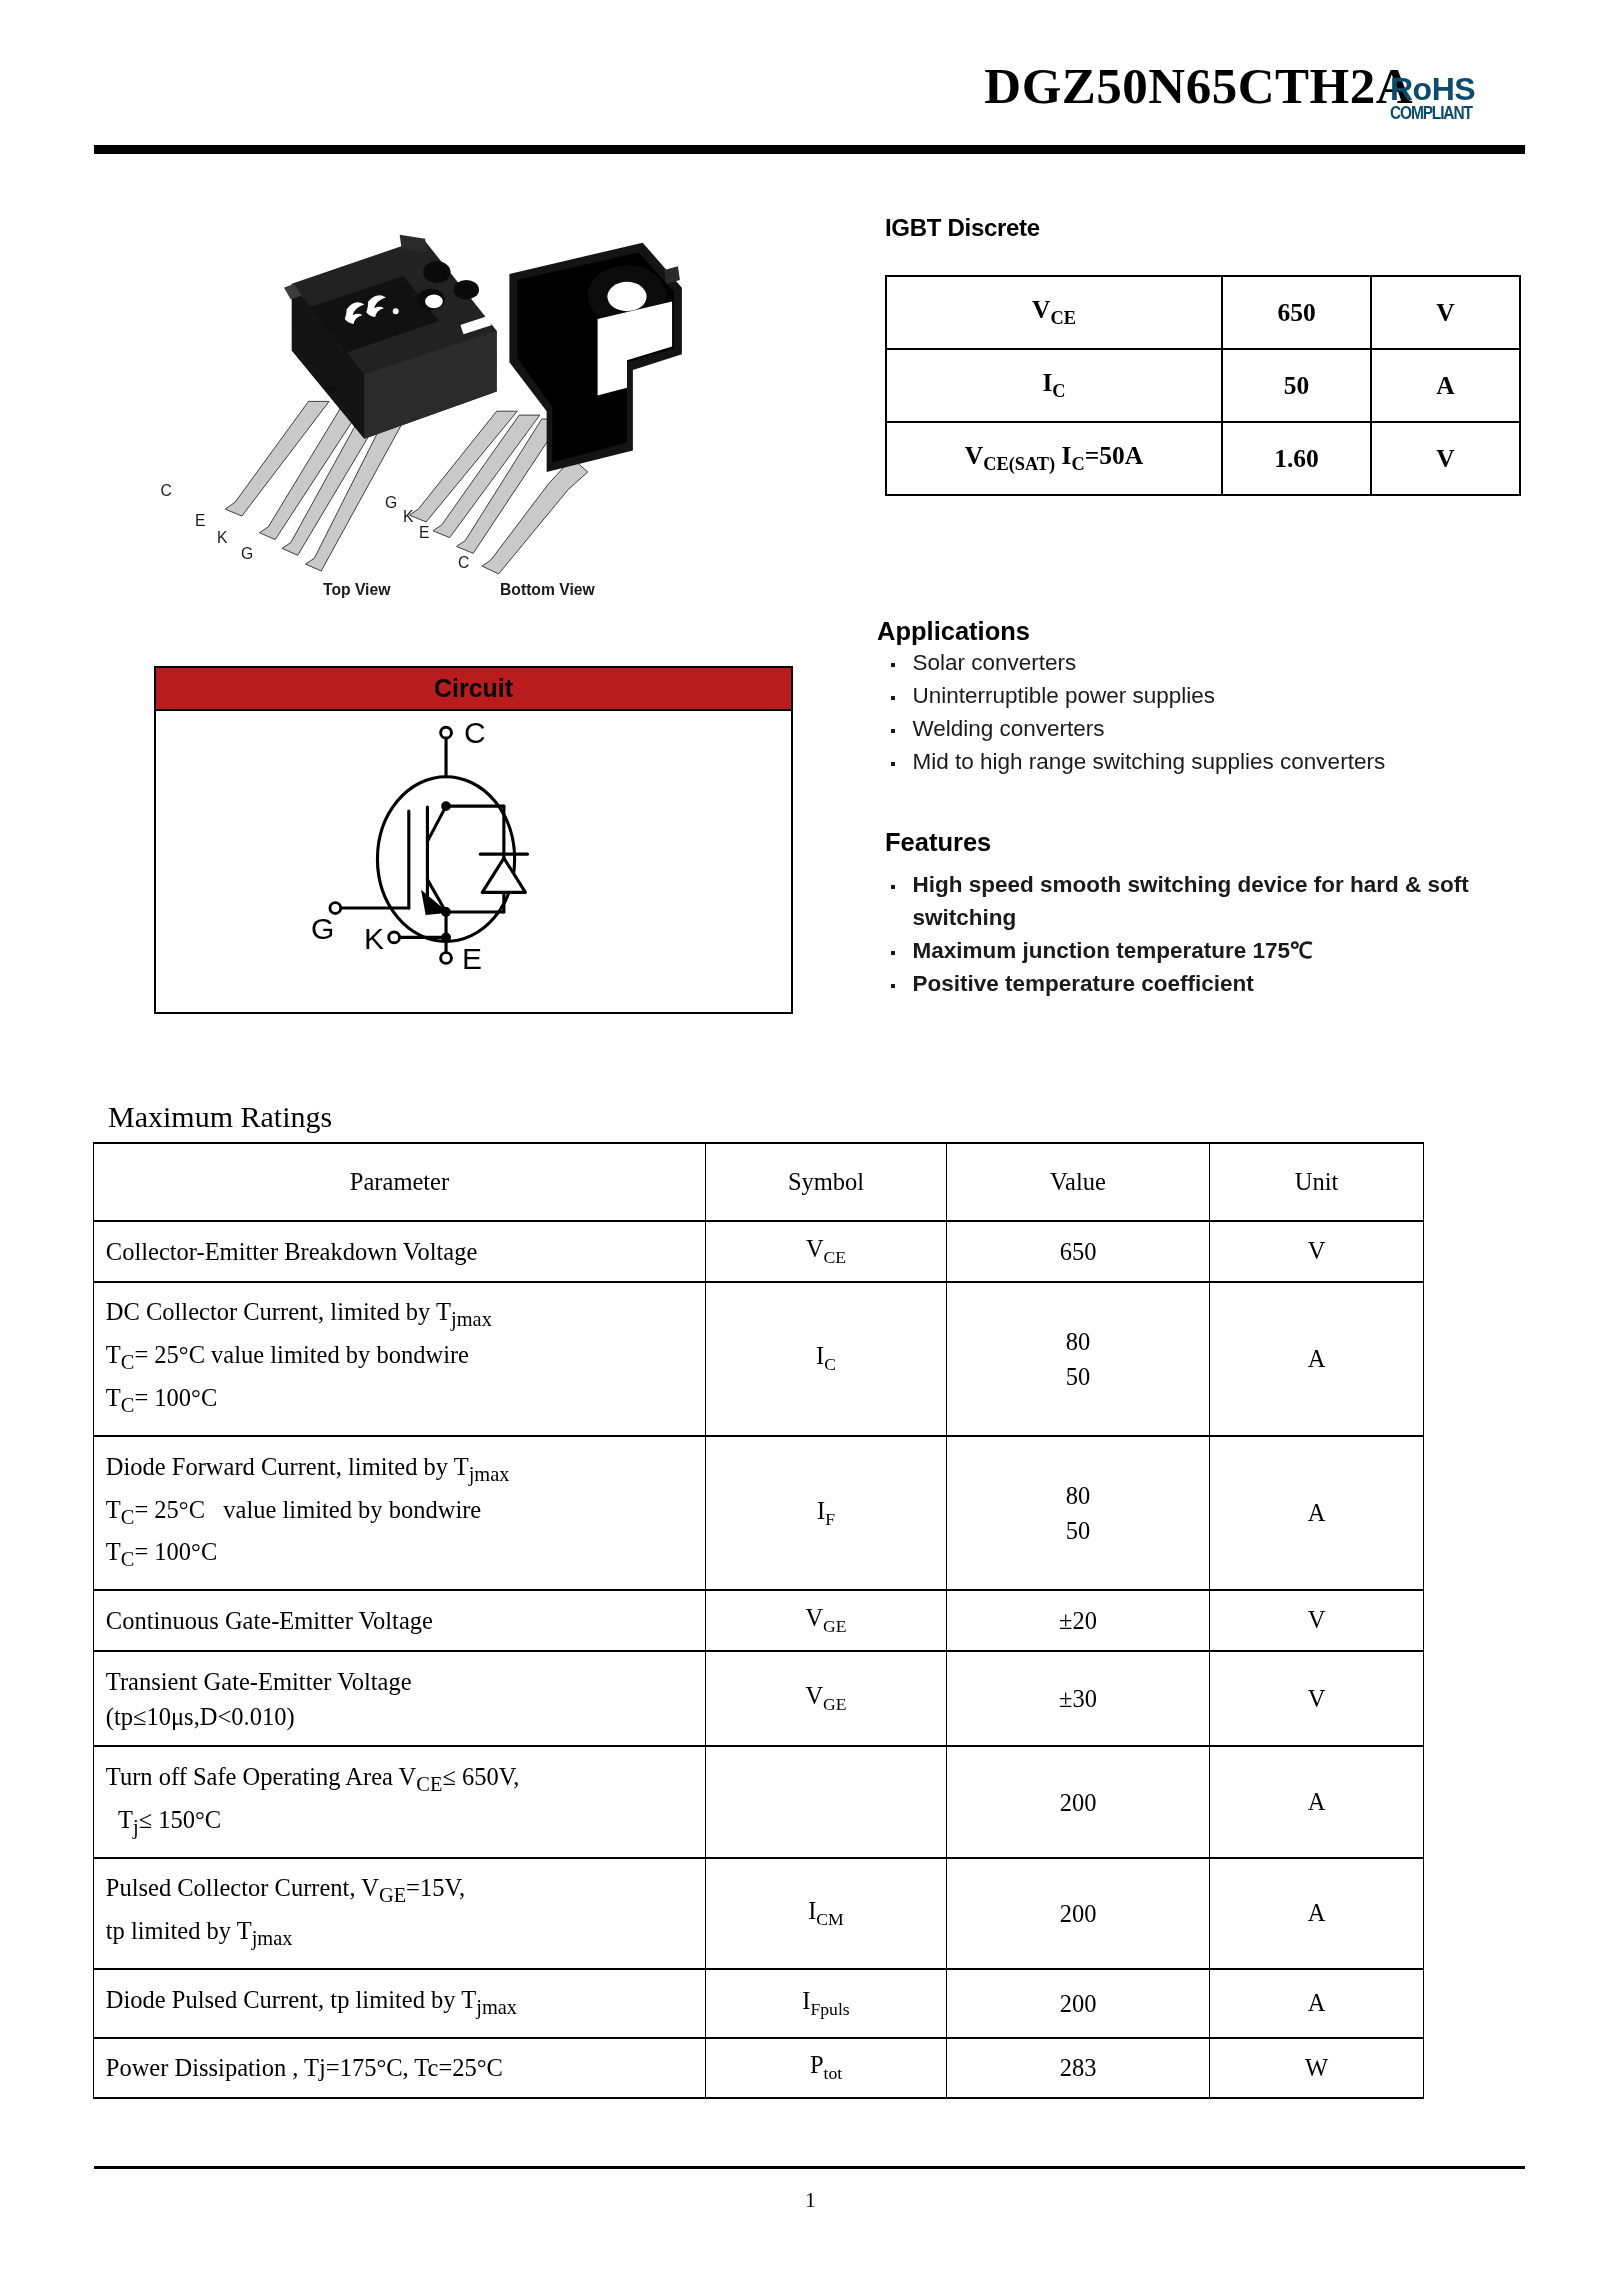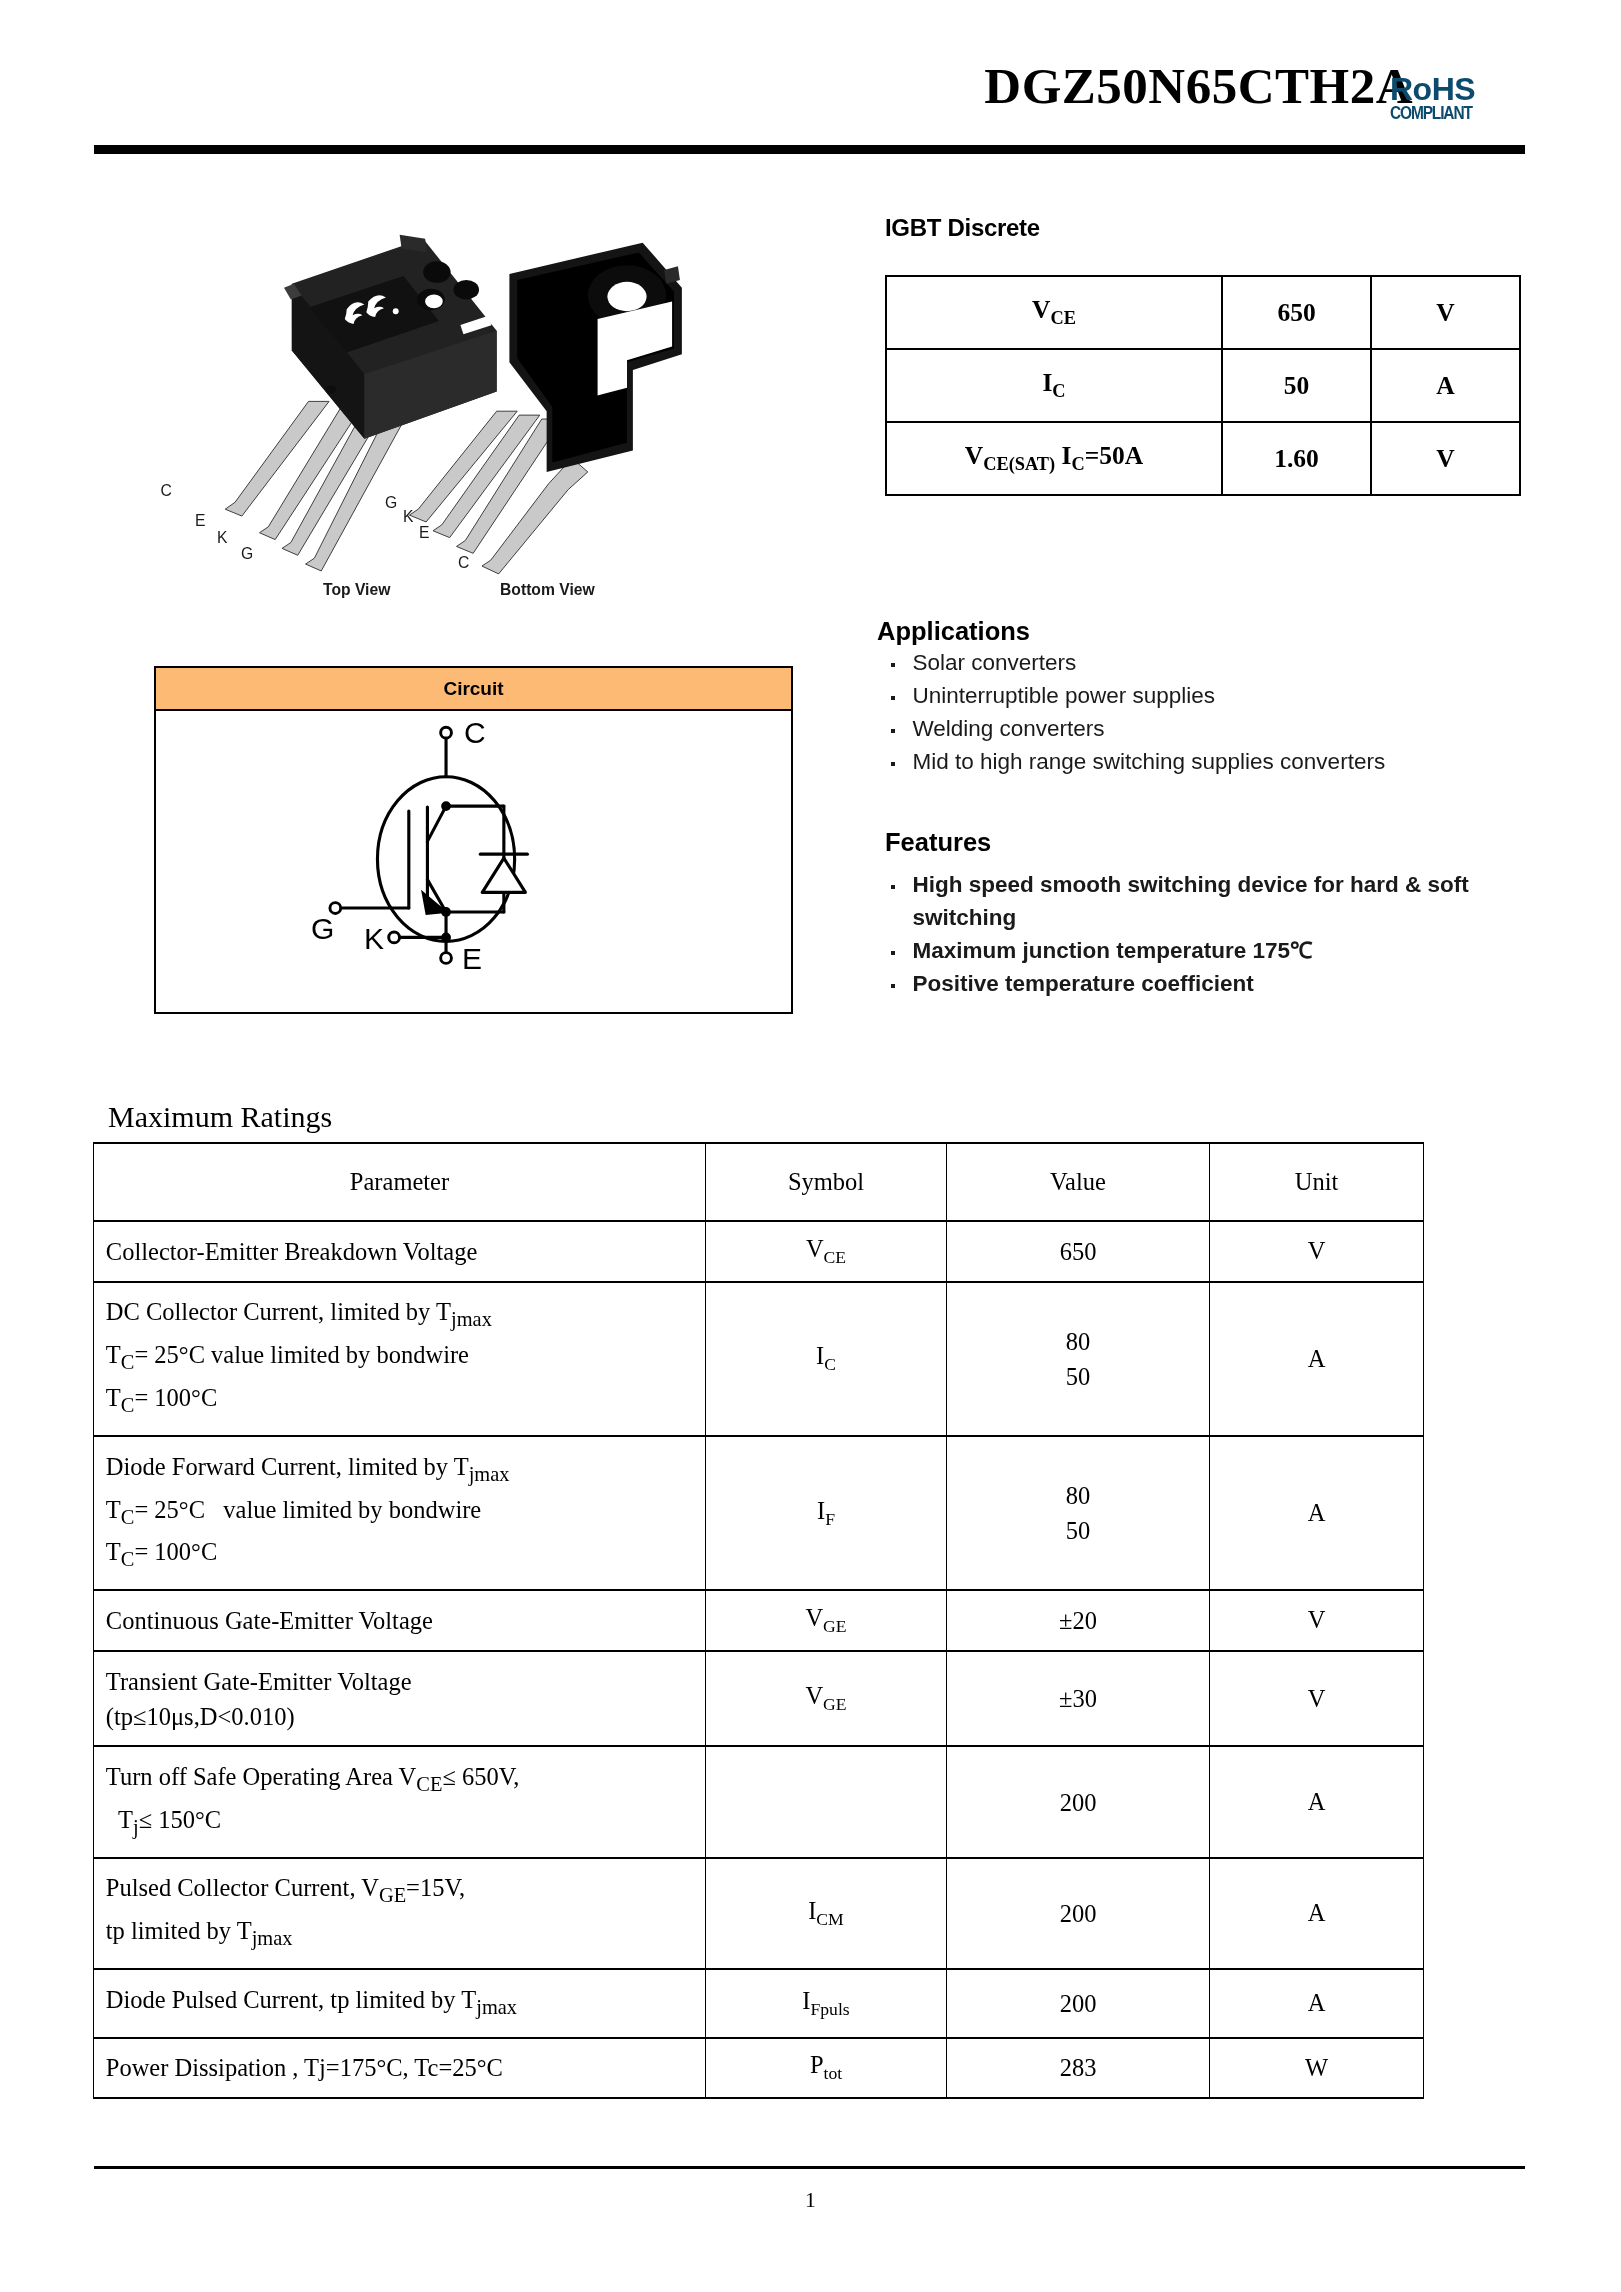--- a/index.html
+++ b/index.html
@@ -130,28 +130,28 @@
     left: 154px;
     top: 666px;
     width: 639px;
     height: 348px;
     border: 2.9px solid #000000;
     box-sizing: border-box;
     background: #ffffff;
   }
   #circuit-header {
     height: 41px;
-    background: #fdba74;
+    background: #b91c1c;
     border-bottom: 2.9px solid #000000;
     display: flex;
     align-items: center;
     justify-content: center;
     font-family: "Liberation Sans", sans-serif;
     font-weight: bold;
-    font-size: 19px;
+    font-size: 25px;
   }
   #circuit-body {
     position: relative;
     height: 301px;
   }
 
   
   .section-head {
     position: absolute;
     font-family: "Liberation Sans", sans-serif;

